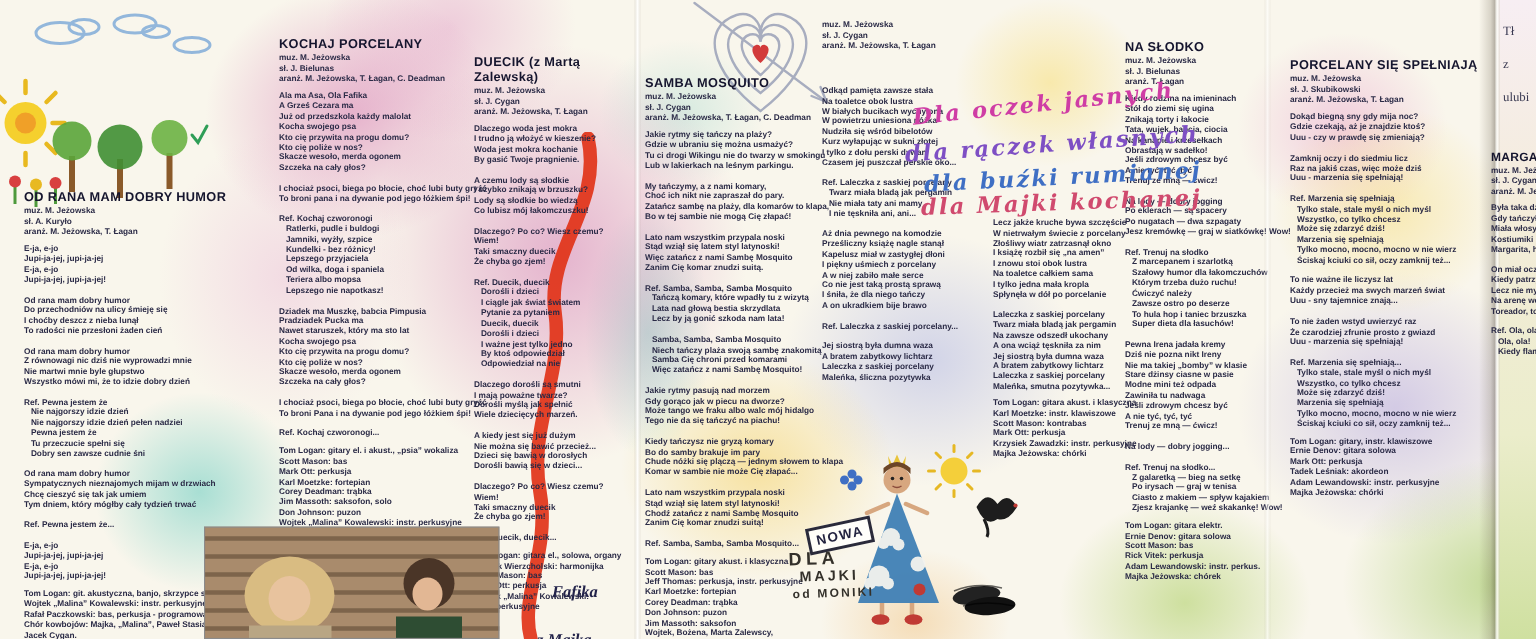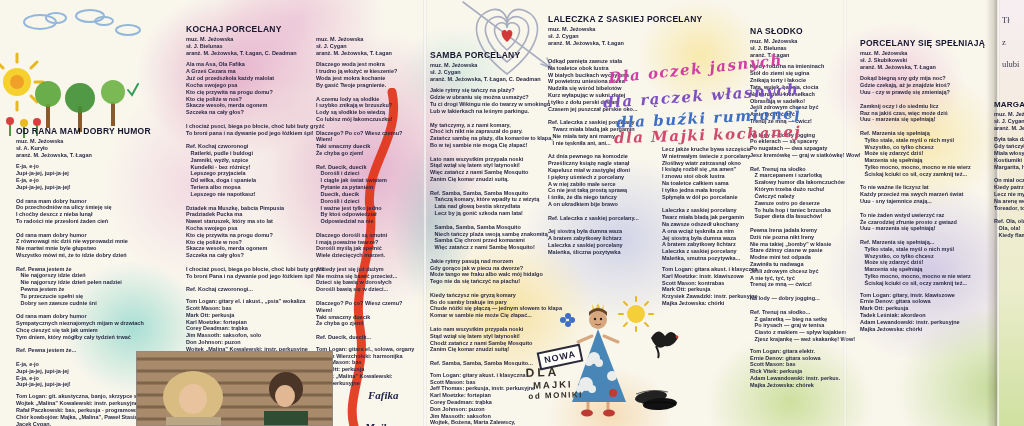--- a/index.html
+++ b/index.html
@@ -297,20 +297,21 @@
 Karl Moetzke: fortepian
 Corey Deadman: trąbka
 Jim Massoth: saksofon, solo
 Don Johnson: puzon
 Wojtek „Malina” Kowalewski: instr. perkusyjne
 Majka Jeżowska: chórki
 Pies Marcus: głos</div>
   </section>
 
   <section class="song" style="left:316px;top:36px;width:112px">
+    <h2>DUECIK (z Martą Zalewską)</h2>
     <div class="credits">muz. M. Jeżowska
 sł. J. Cygan
 aranż. M. Jeżowska, T. Łagan</div>
     <div class="lyrics">Dlaczego woda jest mokra
 I trudno ją włożyć w kieszenie?
 Woda jest mokra kochanie
 By gasić Twoje pragnienie.
 
 A czemu lody są słodkie
 I szybko znikają w brzuszku?
@@ -350,21 +351,21 @@
 Ref. Duecik, duecik...</div>
     <div class="musicians">Tom Logan: gitara el., solowa, organy
 Sławek Wierzcholski: harmonijka
 Scott Mason: bas
 Mark Ott: perkusja
 Wojtek „Malina” Kowalewski:
 instr. perkusyjne</div>
   </section>
 
   <section class="song" style="left:430px;top:50px;width:138px">
-    <h2>SAMBA PORCELANY</h2>
+    <h2>SAMBA MOSQUITO</h2>
     <div class="credits">muz. M. Jeżowska
 sł. J. Cygan
 aranż. M. Jeżowska, T. Łagan, C. Deadman</div>
     <div class="lyrics">Jakie rytmy się tańczy na plaży?
 Gdzie w ubraniu się można usmażyć?
 Tu ci drogi Wikingu nie do twarzy w smokingu
 Lub w lakierkach na leśnym parkingu.
 
 My tańczymy, a z nami komary,
 Choć ich nikt nie zapraszał do pary.
@@ -407,21 +408,20 @@
 Jeff Thomas: perkusja, instr. perkusyjne
 Karl Moetzke: fortepian
 Corey Deadman: trąbka
 Don Johnson: puzon
 Jim Massoth: saksofon
 Wojtek, Bożena, Marta Zalewscy,
 Staszek Zybowski: chórek</div>
   </section>
 
   <section class="song" style="left:548px;top:14px;width:260px">
-    <h2>LALECZKA Z SASKIEJ PORCELANY</h2>
     <div class="credits">muz. M. Jeżowska
 sł. J. Cygan
 aranż. M. Jeżowska, T. Łagan</div>
     <div class="subcol" style="left:0;top:44px;width:112px">Odkąd pamięta zawsze stała
 Na toaletce obok lustra
 W białych bucikach wychylona
 W powietrzu uniesiona nóżka
 Nudziła się wśród bibelotów
 Kurz wyłapując w sukni złotej
 I tylko z dołu perski dywan

